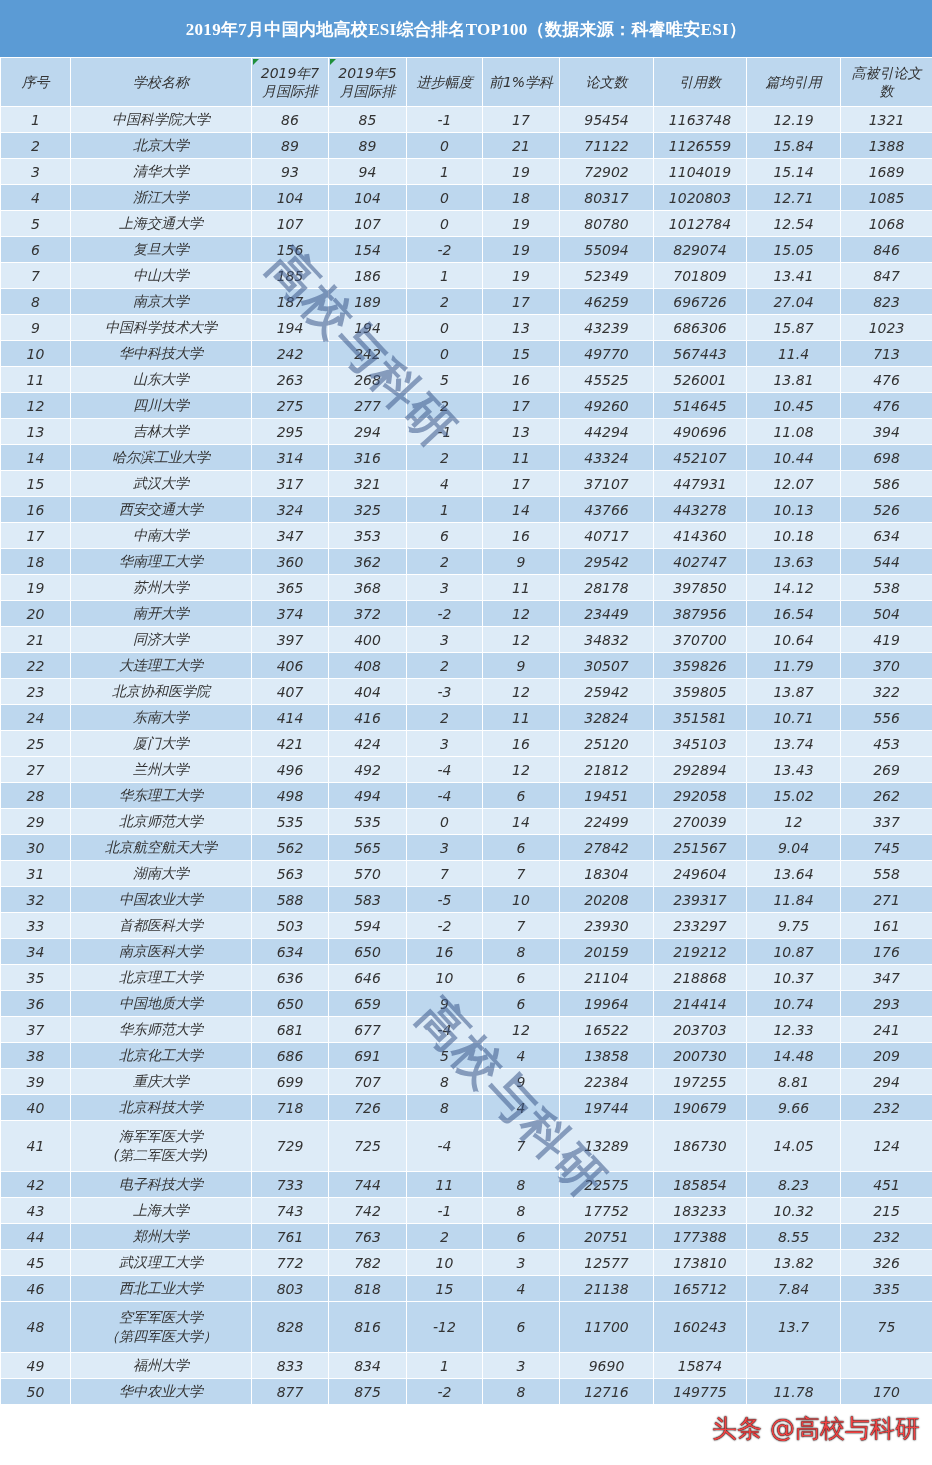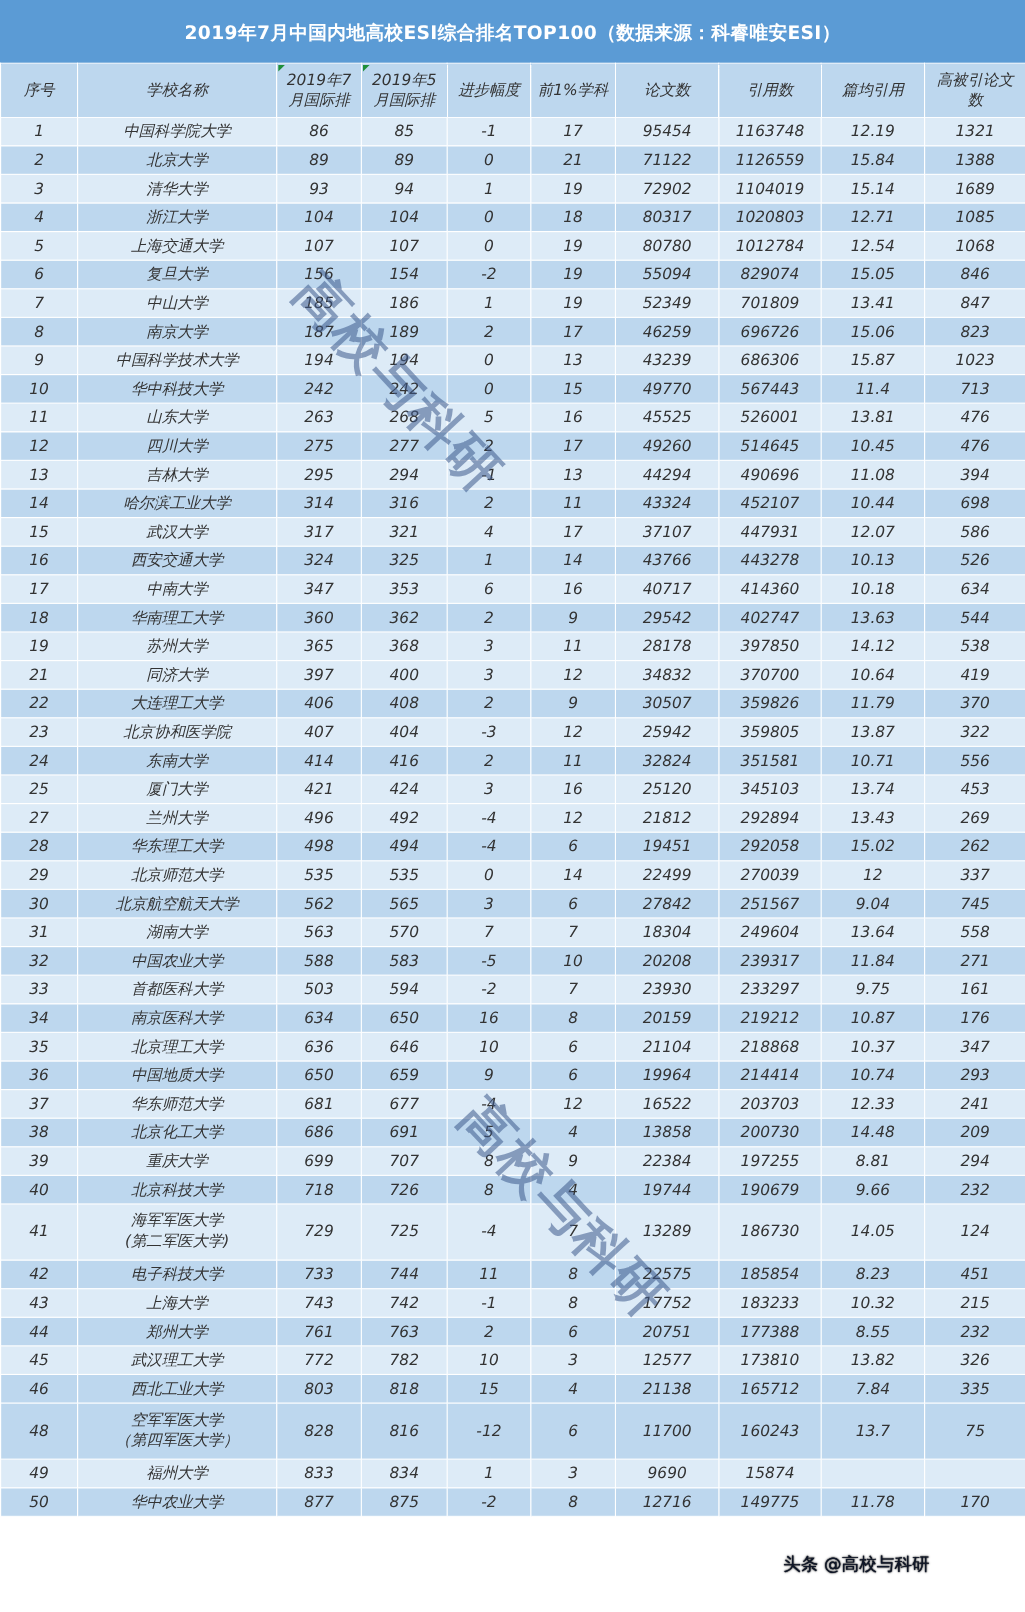--- a/index.html
+++ b/index.html
@@ -1,36 +1,36 @@
 <!DOCTYPE html>
 <html><head>
 <meta charset="utf-8">
 <style>
   html, body { margin:0; padding:0; background:#ffffff; }
   body { width:932px; height:1465px; overflow:hidden; position:relative;
          font-family:"DejaVu Sans", "Liberation Sans", sans-serif; color:#222; }
   .title-bar { position:absolute; left:0; top:0; width:932px; height:62px;
                background:#5b9bd5; border-bottom:3px solid #fff; box-sizing:border-box;
-               display:flex; align-items:center; justify-content:center; }
+               display:flex; align-items:center; justify-content:center;font-family:Liberation Serif, serif; }
   .title-bar span { color:#fff; font-weight:bold; font-size:17px; letter-spacing:0.3px; }
   table { position:absolute; left:0; top:57px; width:932px; border-collapse:collapse;
           table-layout:fixed;font-style:italic; }
   th, td { border:1px solid #ffffff; text-align:center; padding:0; font-size:14px;
            color:#333; font-weight:normal; }
   th { background:#bdd7ee; height:48px; line-height:18px; font-size:14px; position:relative; }
   th .tri { position:absolute; left:1px; top:1px; width:0; height:0;
             border-top:6px solid #1f8f3a; border-right:6px solid transparent; }
   tr.r td { height:25px; }
   tr.r2 td { height:50px; line-height:19px; }
   tr.odd td { background:#ddebf7; }
   tr.even td { background:#bdd7ee; }
   .wm { position:absolute; color:rgba(60,90,140,0.55); font-weight:bold; font-size:48px;
         transform:rotate(47deg); transform-origin:left top; white-space:nowrap;
         pointer-events:none; letter-spacing:2px; }
-  .wm2 { position:absolute; left:712px; top:1412px; font-size:16px; color:#0f172a;
+  .wm2 { position:absolute; left:712px; top:1412px; font-size:25px; color:#ef4444;
          text-shadow:0 0 2px #000, 0 0 1px #000; white-space:nowrap; pointer-events:none; }
 </style>
 </head>
 <body>
 
 <div class="title-bar">
   <span>2019年7月中国内地高校ESI综合排名TOP100（数据来源：科睿唯安ESI）</span>
 </div>
 
 <table>
@@ -147,21 +147,21 @@
       </tr>
       <tr class="r even">
         <td>8</td>
         <td>南京大学</td>
         <td>187</td>
         <td>189</td>
         <td>2</td>
         <td>17</td>
         <td>46259</td>
         <td>696726</td>
-        <td>15.06</td>
+        <td>27.04</td>
         <td>823</td>
       </tr>
       <tr class="r odd">
         <td>9</td>
         <td>中国科学技术大学</td>
         <td>194</td>
         <td>194</td>
         <td>0</td>
         <td>13</td>
         <td>43239</td>
@@ -281,20 +281,32 @@
         <td>19</td>
         <td>苏州大学</td>
         <td>365</td>
         <td>368</td>
         <td>3</td>
         <td>11</td>
         <td>28178</td>
         <td>397850</td>
         <td>14.12</td>
         <td>538</td>
+      </tr>
+      <tr class="r even">
+        <td>20</td>
+        <td>南开大学</td>
+        <td>374</td>
+        <td>372</td>
+        <td>-2</td>
+        <td>12</td>
+        <td>23449</td>
+        <td>387956</td>
+        <td>16.54</td>
+        <td>504</td>
       </tr>
       <tr class="r odd">
         <td>21</td>
         <td>同济大学</td>
         <td>397</td>
         <td>400</td>
         <td>3</td>
         <td>12</td>
         <td>34832</td>
         <td>370700</td>

